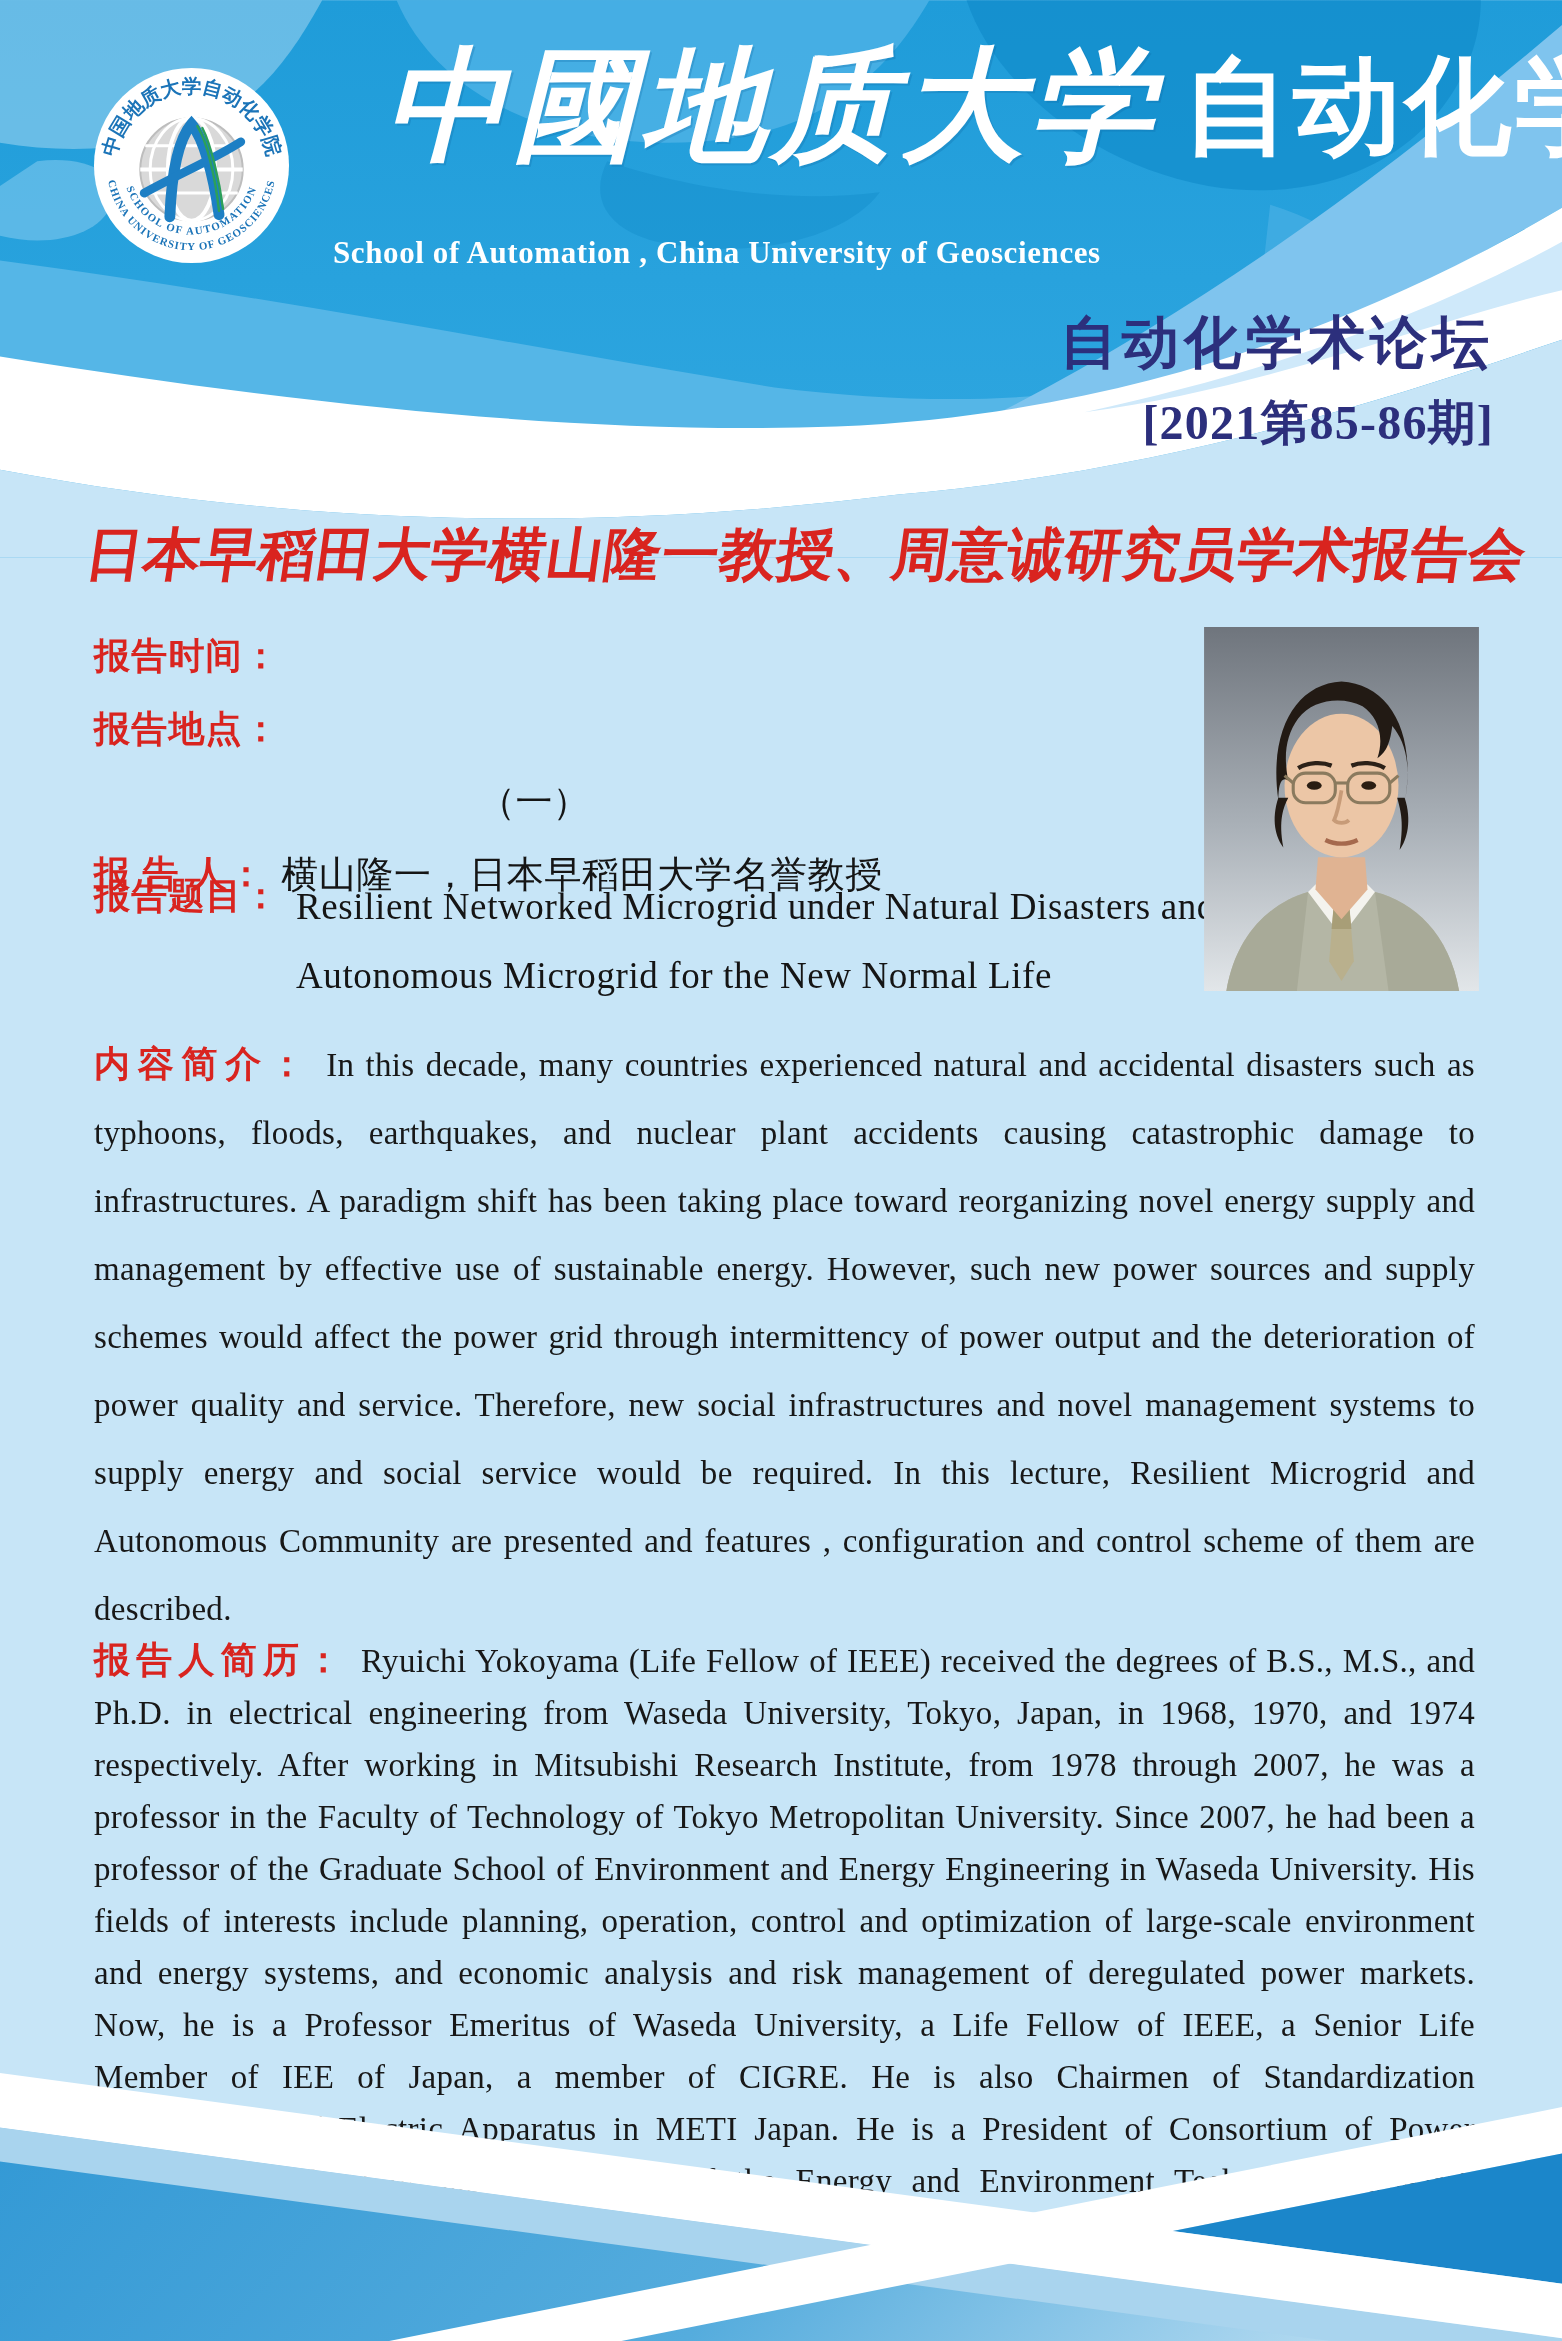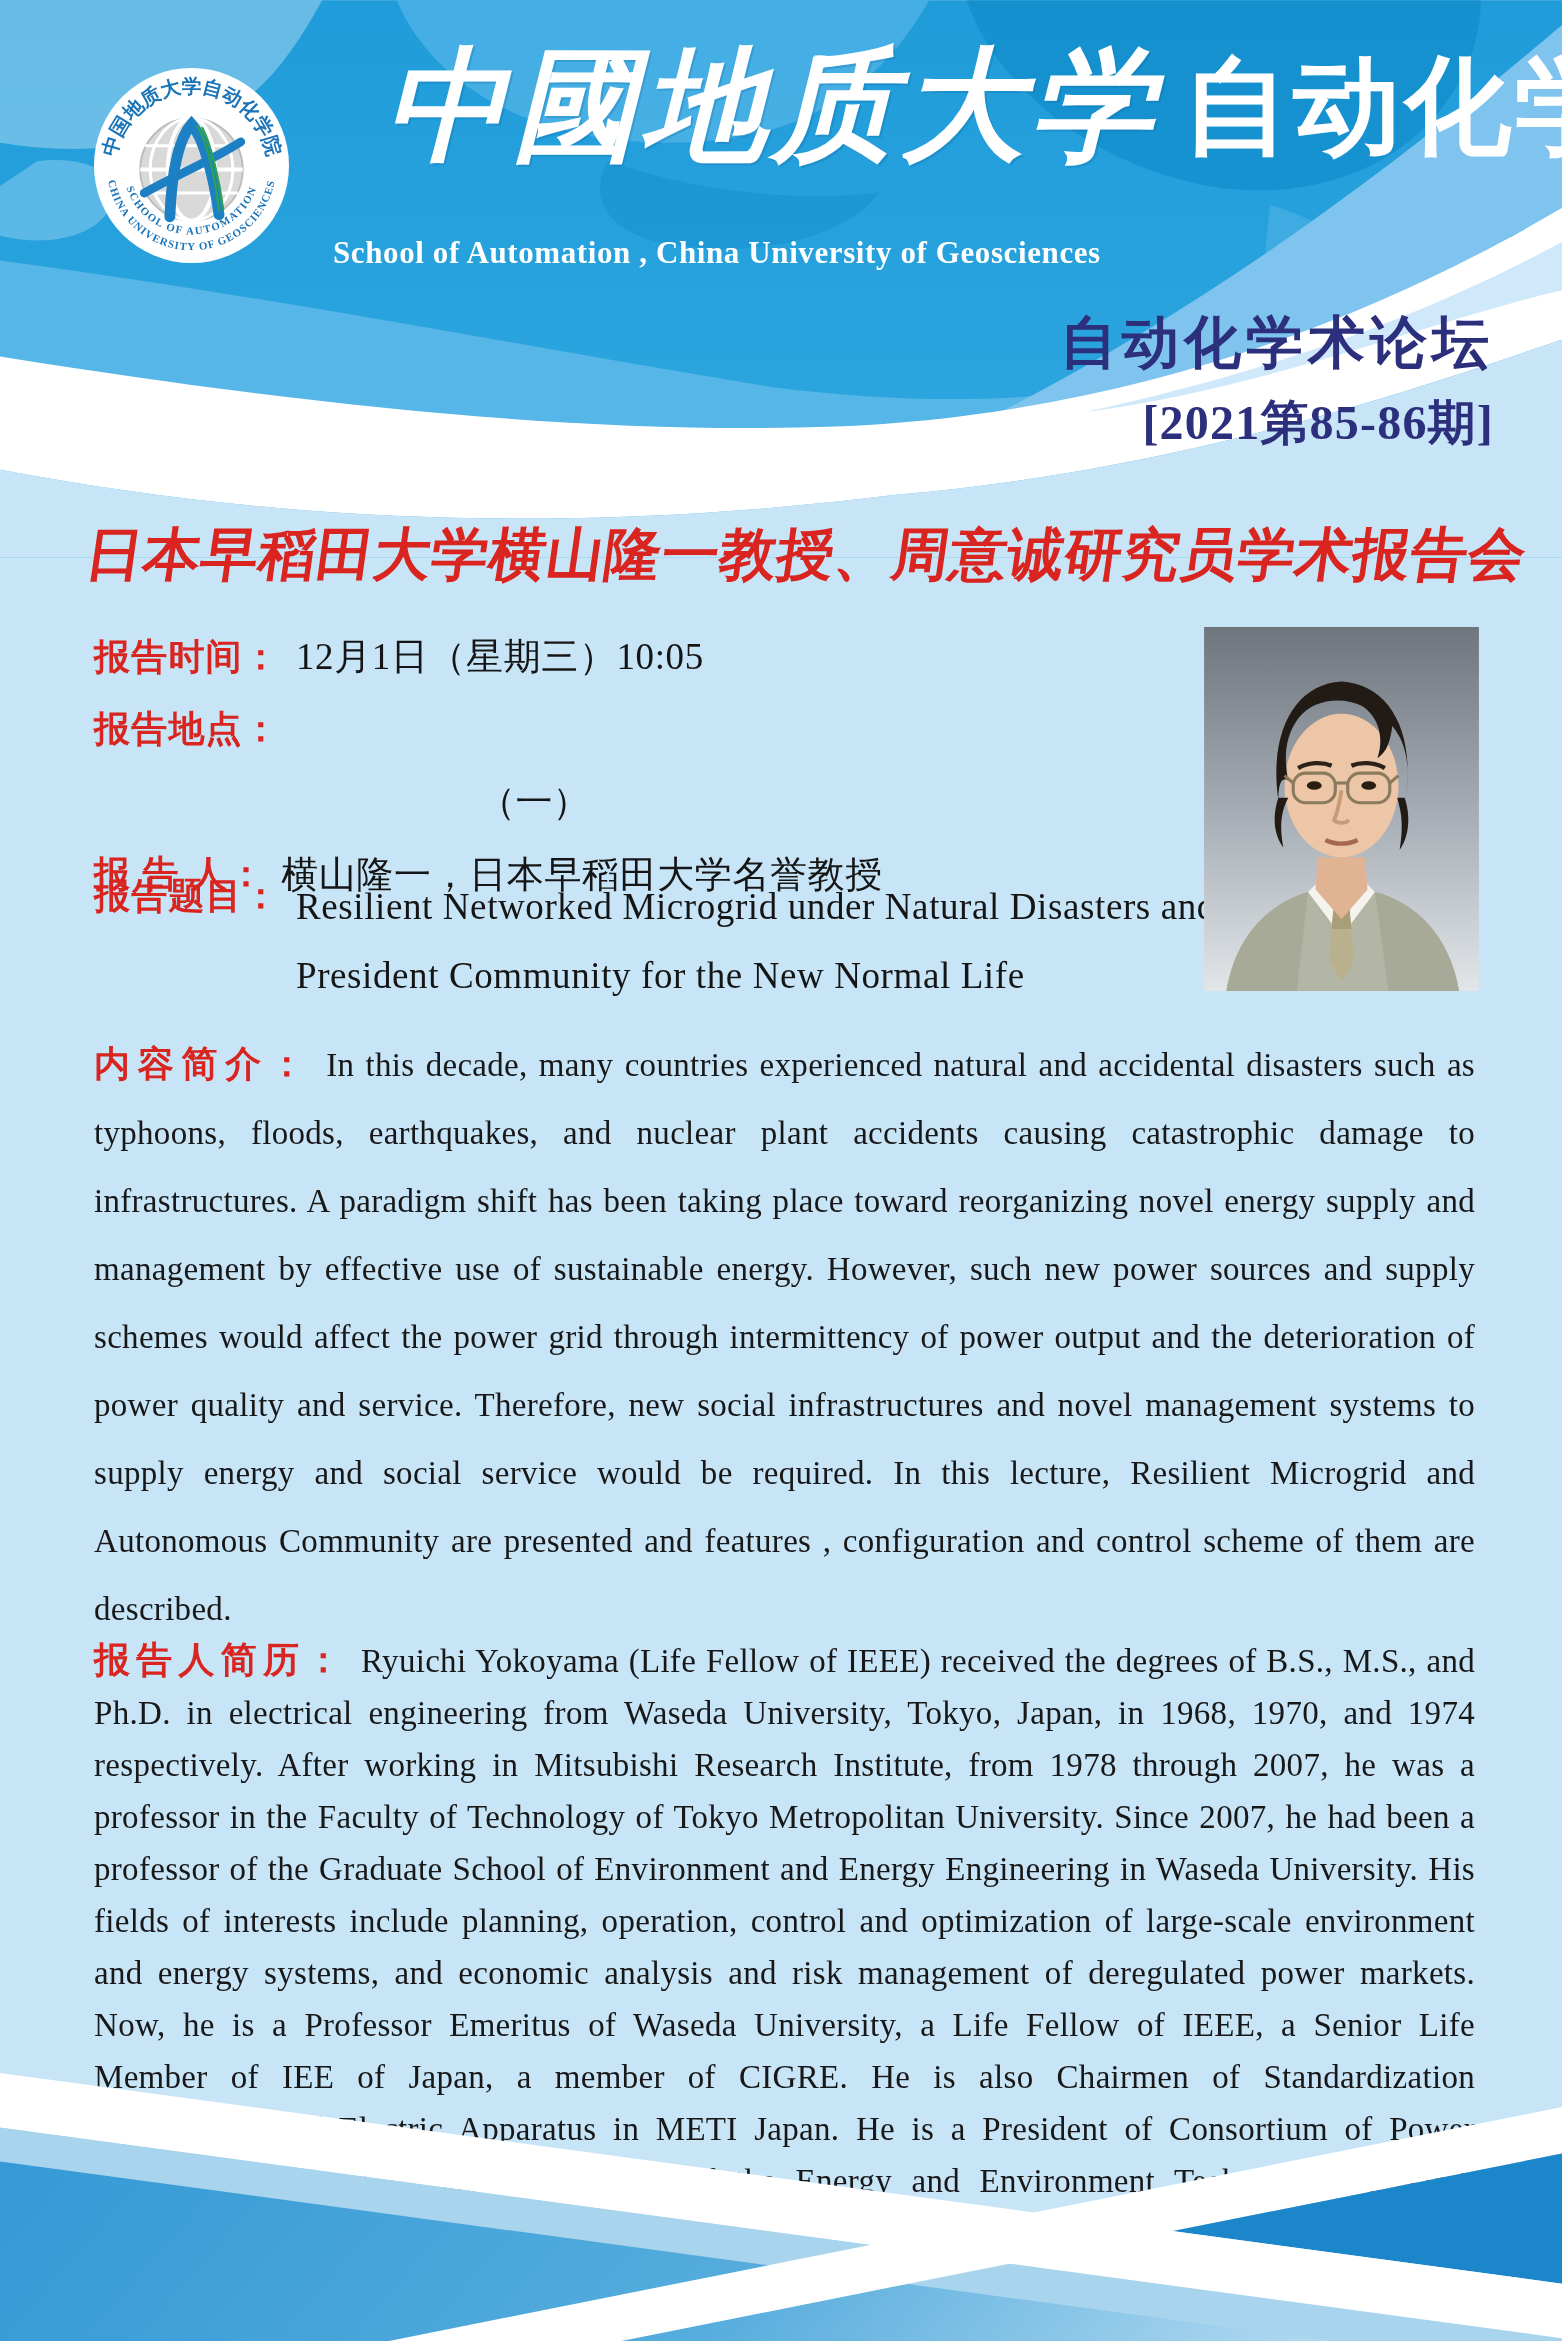--- a/index.html
+++ b/index.html
@@ -120,39 +120,38 @@
 
   <div class="forum-block">
     <div class="forum-title">自动化学术论坛</div>
     <div class="forum-issue">[2021第85-86期]</div>
   </div>
 
   <div class="seminar-title">日本早稻田大学横山隆一教授、周意诚研究员学术报告会</div>
 
   <div class="detail-row row-time">
     <span class="detail-label">报告时间：</span>
-    <span class="detail-value">12月1日（星期三）10:05</span>
   </div>
 
   <div class="detail-row row-venue">
     <span class="detail-label">报告地点：</span>
   </div>
 
   <div class="row-part abs">（一）</div>
 
   <div class="detail-row row-speaker">
     <span class="detail-label">报 告 人：</span>
     <span class="detail-value">横山隆一，日本早稻田大学名誉教授</span>
   </div>
 
   <div class="detail-row row-topic">
     <span class="detail-label">报告题目：</span>
     <span class="detail-value topic-lines">
       <div>Resilient Networked Microgrid under Natural Disasters and</div>
-      <div>President Community for the New Normal Life</div>
+      <div>Autonomous Microgrid for the New Normal Life</div>
     </span>
   </div>
 
   <div class="photo-wrap">
     <svg width="275" height="364" viewBox="0 0 222 294">
       <defs>
         <linearGradient id="phBg" x1="0" y1="0" x2="0" y2="1">
           <stop offset="0" stop-color="#6f757d"></stop>
           <stop offset="0.55" stop-color="#aab1b8"></stop>
           <stop offset="1" stop-color="#e2e6e9"></stop>

